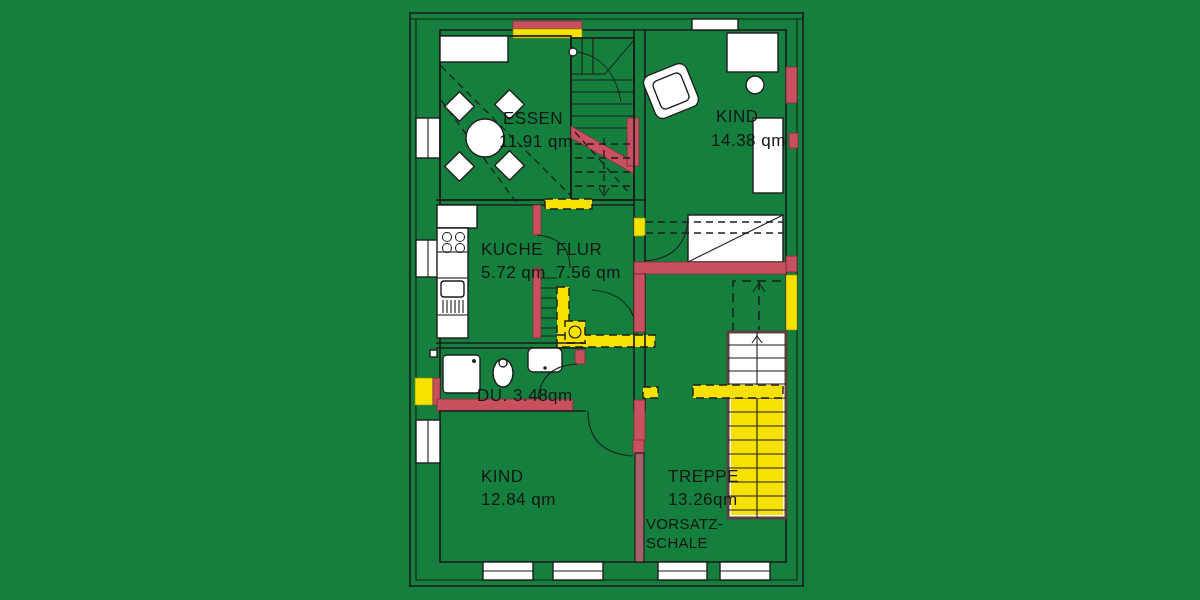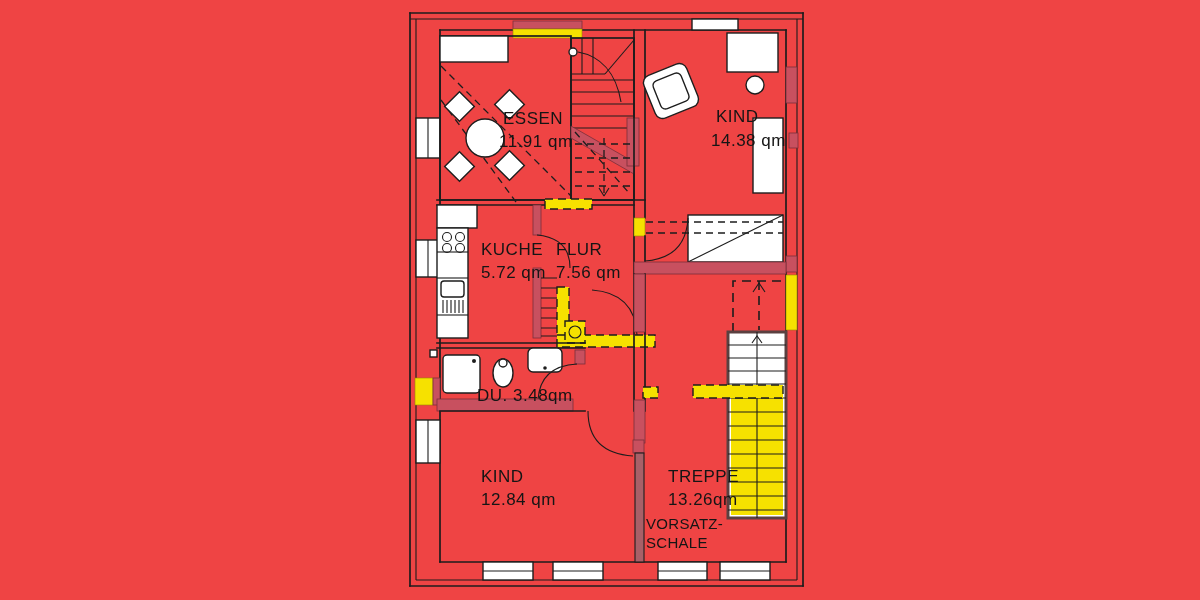--- a/index.html
+++ b/index.html
@@ -1,16 +1,16 @@
 <!DOCTYPE html>
 <html><head>
 <meta charset="utf-8">
 <style>
   html,body{margin:0;padding:0;background:#ffffff;}
-  .page{position:relative;width:1200px;height:600px;background:#ef4444;overflow:hidden;
+  .page{position:relative;width:1200px;height:600px;background:#15803d;overflow:hidden;
         font-family:"Liberation Sans",sans-serif;}
   svg{position:absolute;left:0;top:0;}
   .wall{stroke:#1d1d1d;stroke-width:1.7;fill:none;stroke-linecap:square;}
   .thin{stroke:#1d1d1d;stroke-width:1.1;fill:none;}
   .furn{stroke:#1d1d1d;stroke-width:1.4;fill:#ffffff;}
   .dash{stroke:#1d1d1d;stroke-width:1.6;fill:none;stroke-dasharray:9 6;}
   .dashthin{stroke:#1d1d1d;stroke-width:1.3;fill:none;stroke-dasharray:7 5;}
   .red{fill:#c8505f;stroke:#7a2f3a;stroke-width:0.8;}
   .yellow{fill:#f6e100;stroke:#9a8a00;stroke-width:0.6;}
   .ydash{fill:#f6e100;stroke:#1d1d1d;stroke-width:1.4;stroke-dasharray:8 5;}

